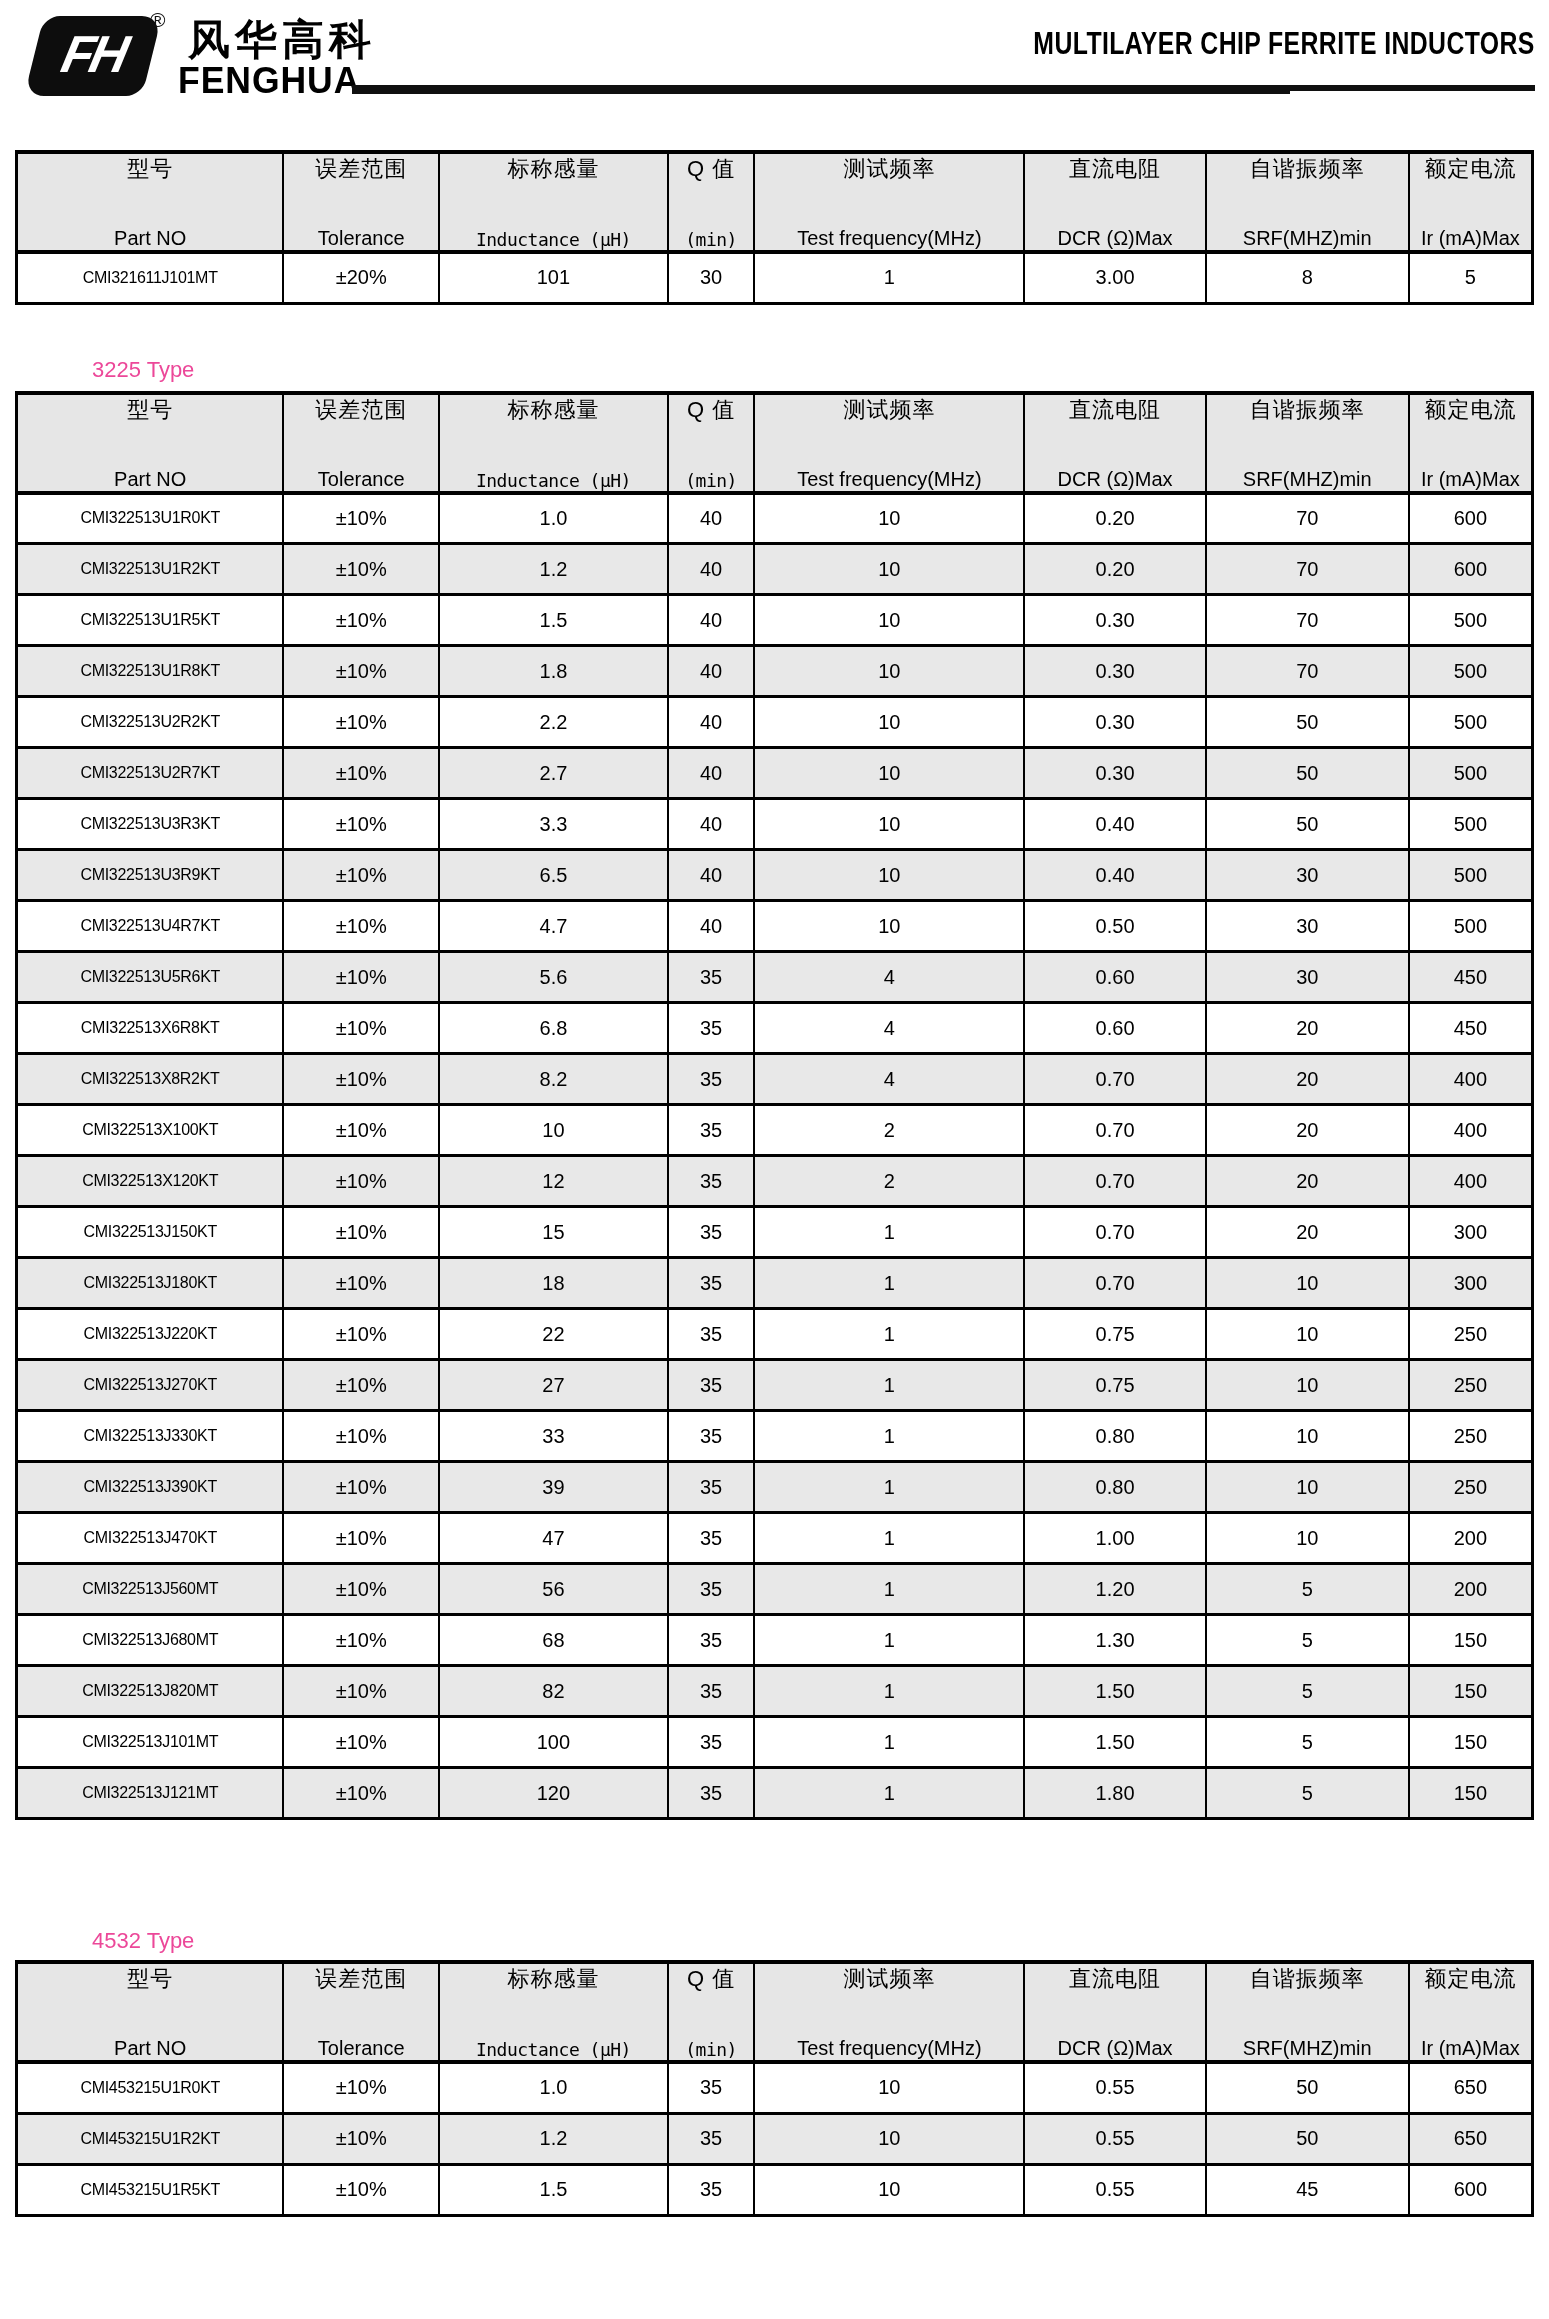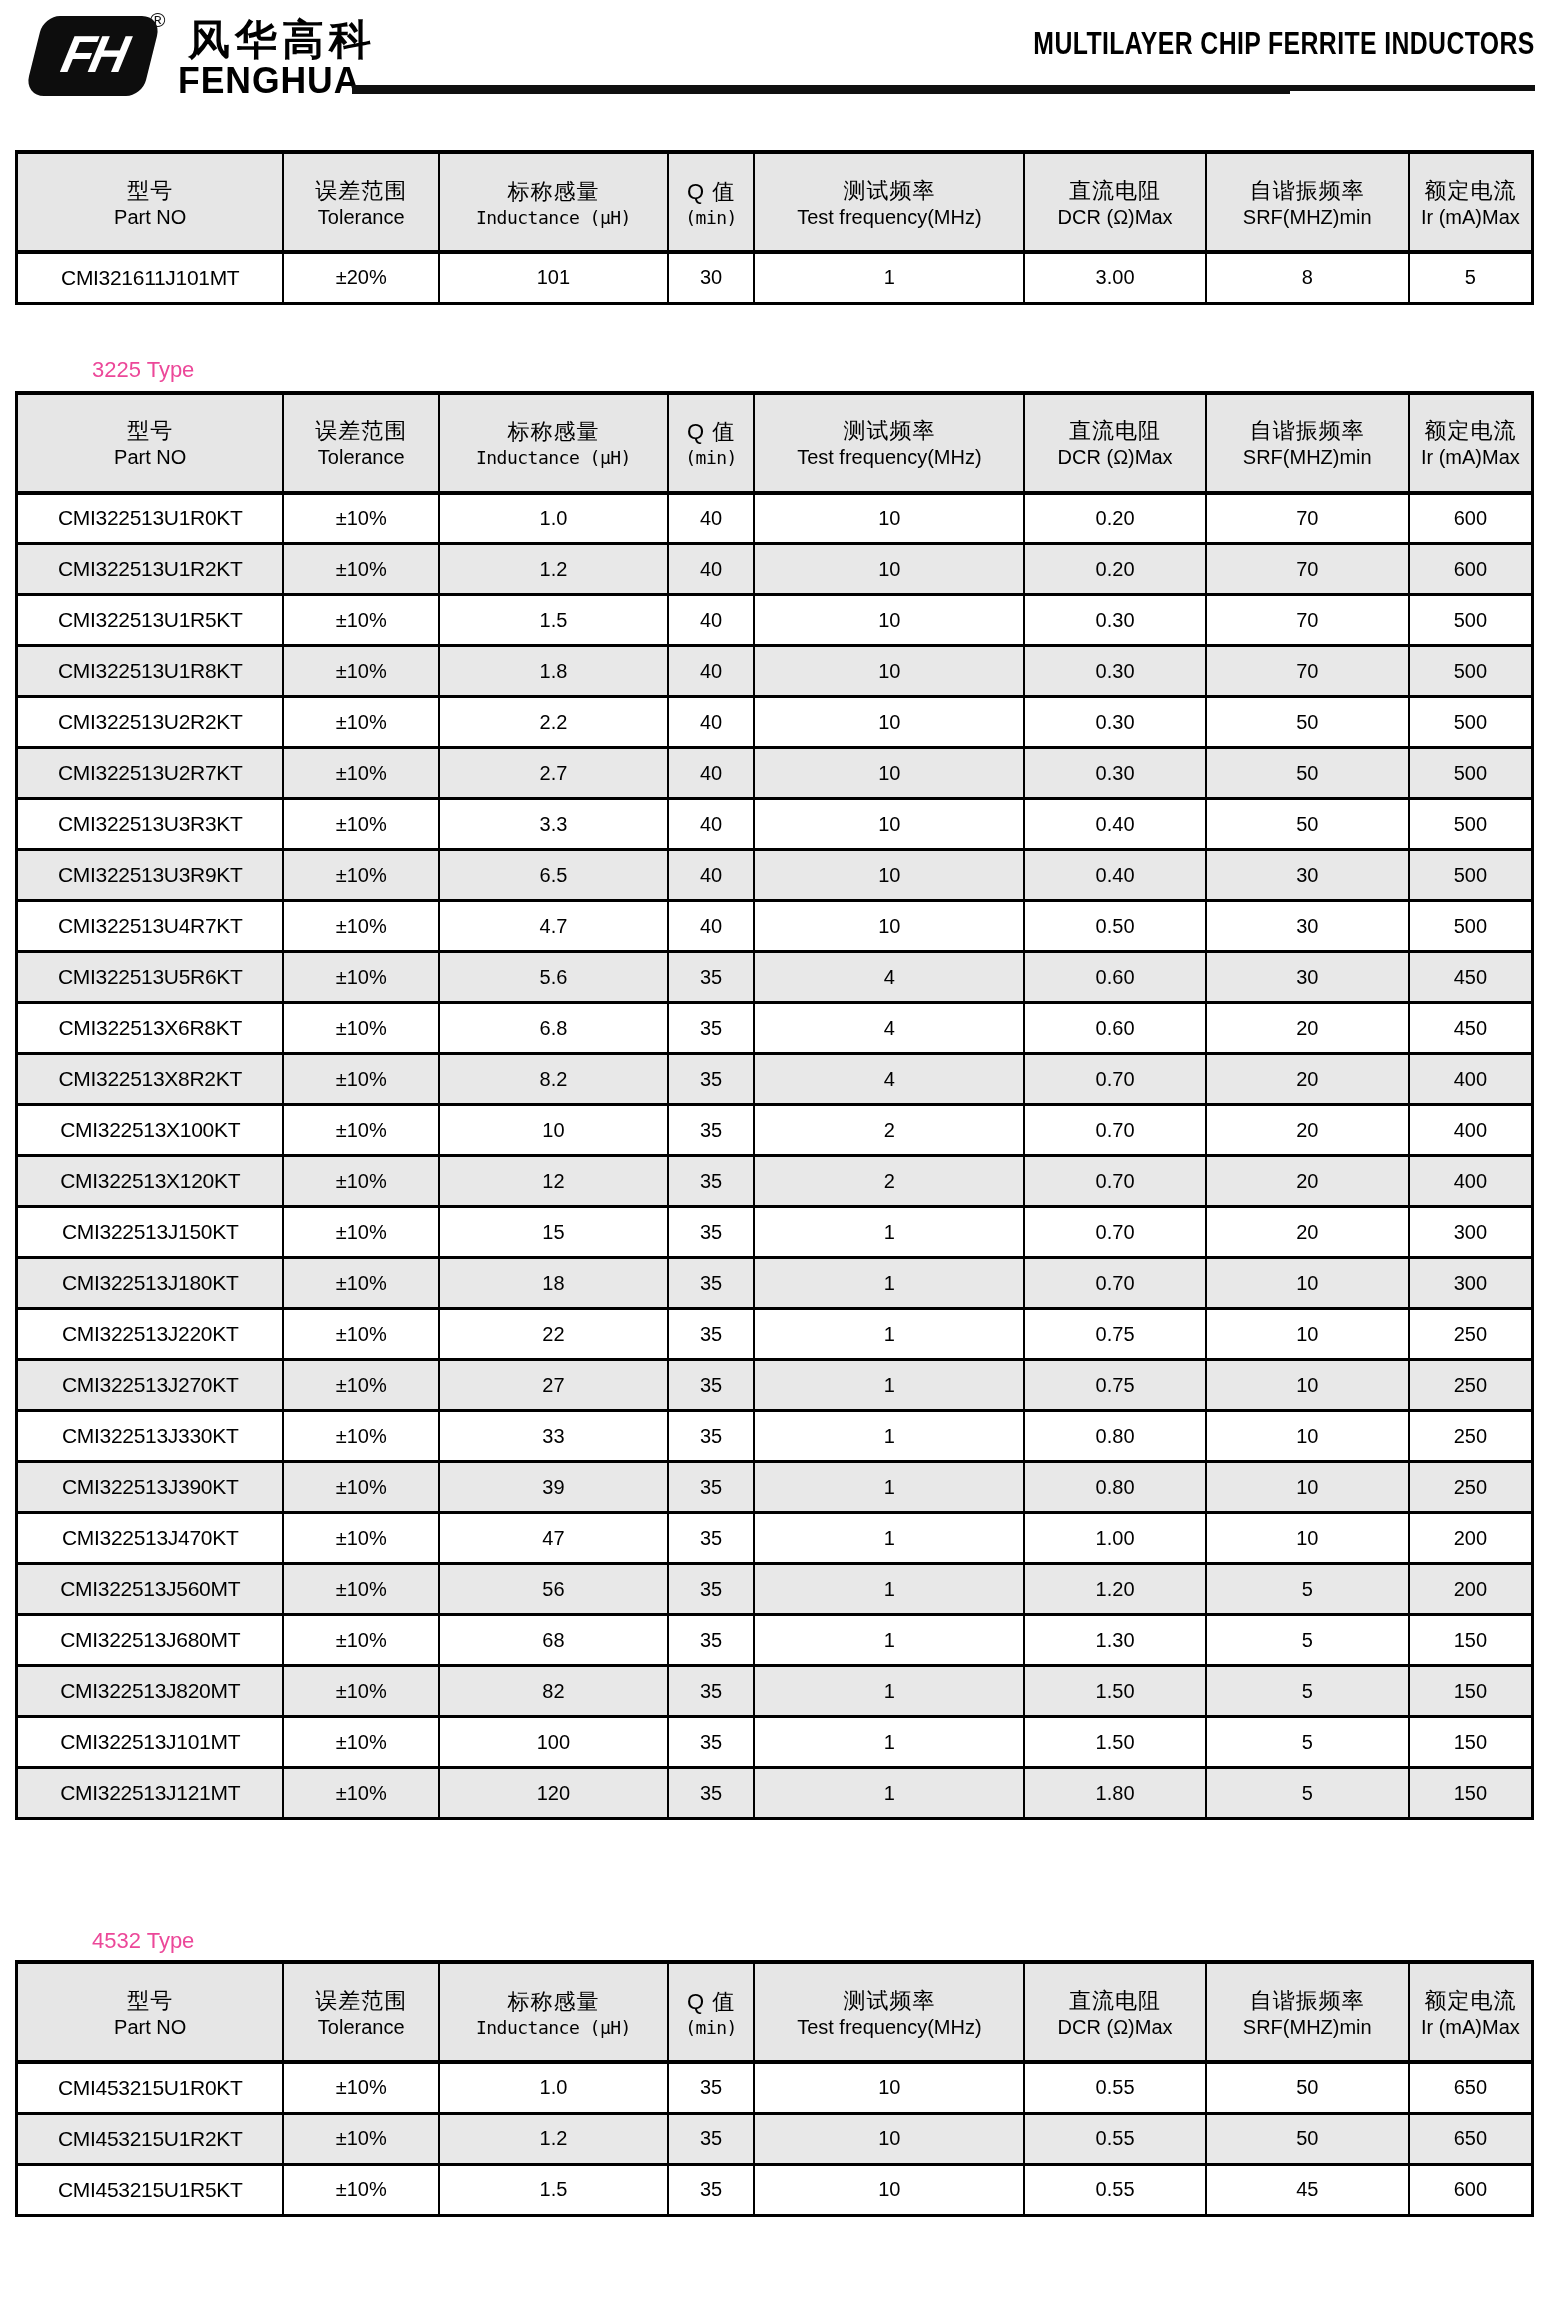--- a/index.html
+++ b/index.html
@@ -91,28 +91,28 @@
     border-top: 3px solid #000;
     border-bottom: 3px solid #000;
     height: 51px;
     text-align: center;
     vertical-align: middle;
     font-size: 20px;
     background: #fff;
   }
   .spec-table tr.alt td { background: #e8e8e8; }
   .spec-table td.partno {
-    font-size: 21px;
+    font-size: 16px;
     letter-spacing: -0.3px;
   }
   .thwrap {
     height: 96px;
     display: flex;
     flex-direction: column;
-    justify-content: center;
+    justify-content: space-between;
     align-items: center;
   }
   .th-cn { font-size: 22px; letter-spacing: 1px; }
   .th-en { font-size: 20px; }
   .th-en.mono { font-family: "DejaVu Sans Mono", monospace; font-size: 18px; letter-spacing: -0.5px; }
 
   
   .spec-table th:nth-child(1) { width: 259px; }
   .spec-table th:nth-child(2) { width: 151px; }
   .spec-table th:nth-child(3) { width: 222px; }

